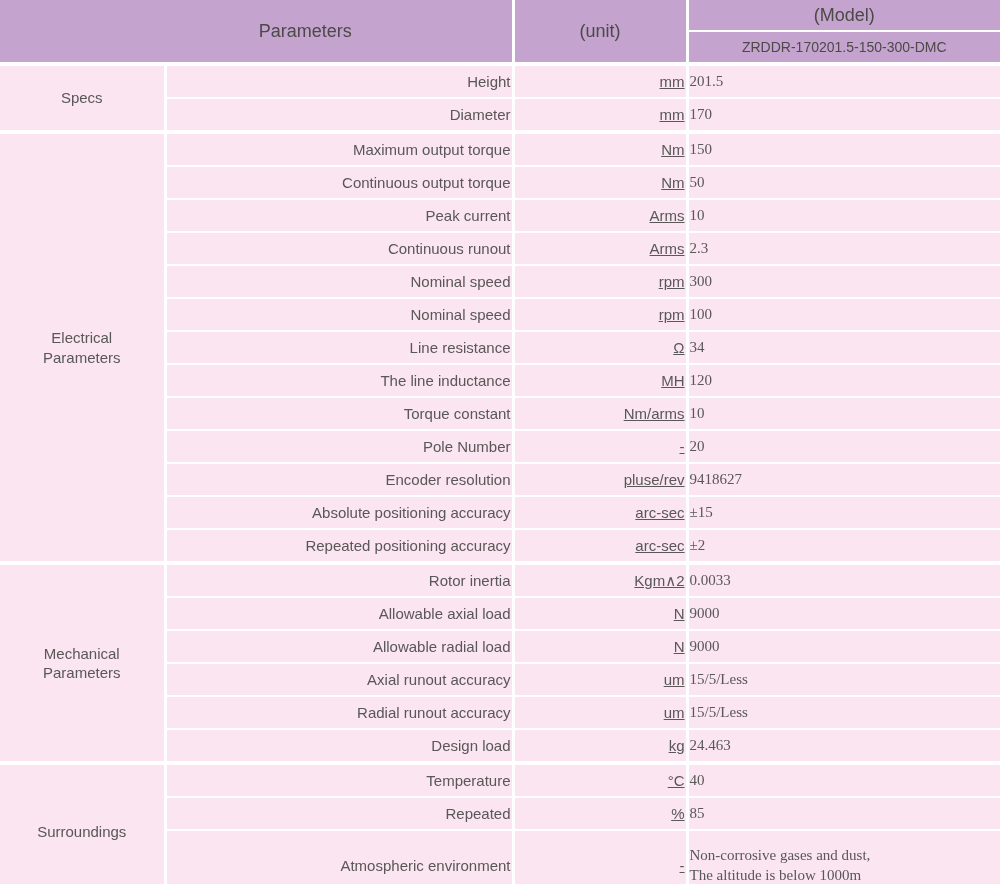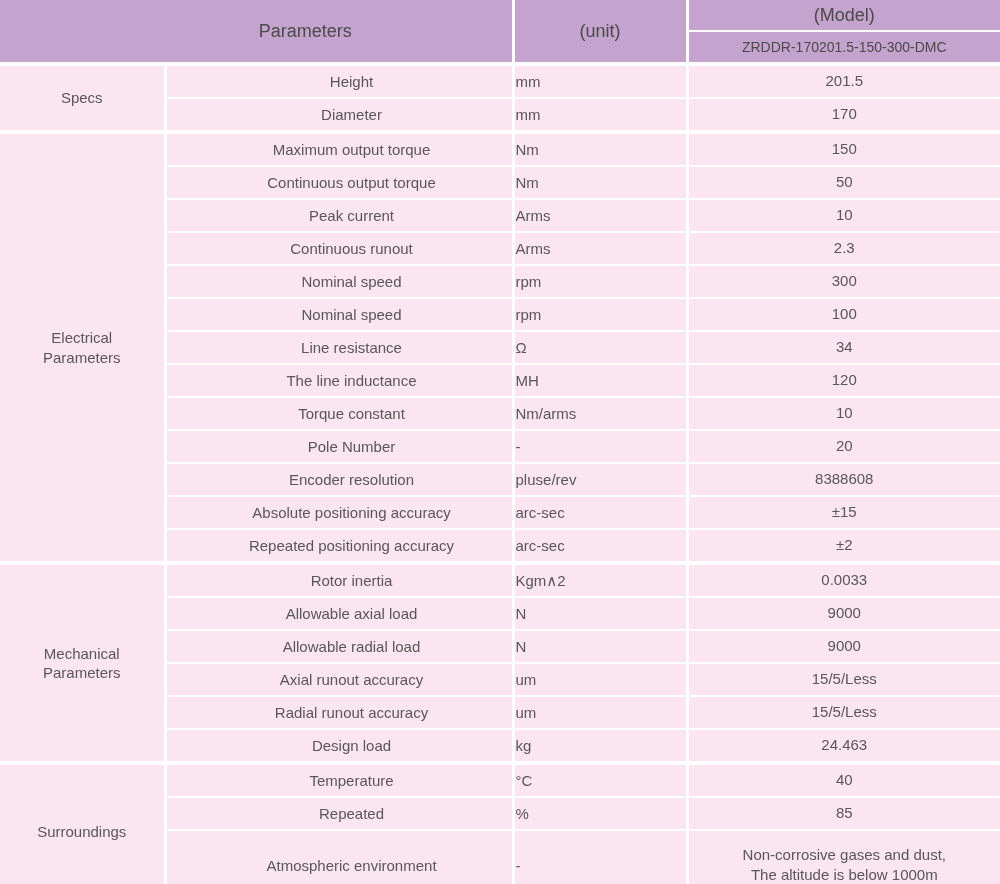--- a/index.html
+++ b/index.html
@@ -43,23 +43,23 @@
     font-size:15px;
     border-top:2px solid #ffffff;
   }
   td.param, td.unit, td.value { border-left:3px solid #ffffff; }
   td.group-start, td.group-cell { border-top:4px solid #ffffff; }
   td.group-cell {
     text-align:center;
     padding:0 28px;
     line-height:1.3;
   }
-  td.param { text-align:center; padding-left:26px; }
-  td.unit  { text-align:left; }
-  td.value { text-align:center; white-space:pre-line; line-height:1.35; }
+  td.param { text-align:right; padding-left:26px; }
+  td.unit  { text-align:right;text-decoration:underline; }
+  td.value { white-space:pre-line; line-height:1.35;font-family:Liberation Serif, serif; }
   td.tall  { height:66px; }
 </style>
 </head>
 <body>
 
 <table class="spec-table">
   <colgroup>
     <col class="c1">
       <col class="c2">
       <col class="c3">
@@ -134,21 +134,21 @@
         <td class="value">10</td>
       </tr>
       <tr>
         <td class="param">Pole Number</td>
         <td class="unit">-</td>
         <td class="value">20</td>
       </tr>
       <tr>
         <td class="param">Encoder resolution</td>
         <td class="unit">pluse/rev</td>
-        <td class="value">8388608</td>
+        <td class="value">9418627</td>
       </tr>
       <tr>
         <td class="param">Absolute positioning accuracy</td>
         <td class="unit">arc-sec</td>
         <td class="value">±15</td>
       </tr>
       <tr>
         <td class="param">Repeated positioning accuracy</td>
         <td class="unit">arc-sec</td>
         <td class="value">±2</td>

